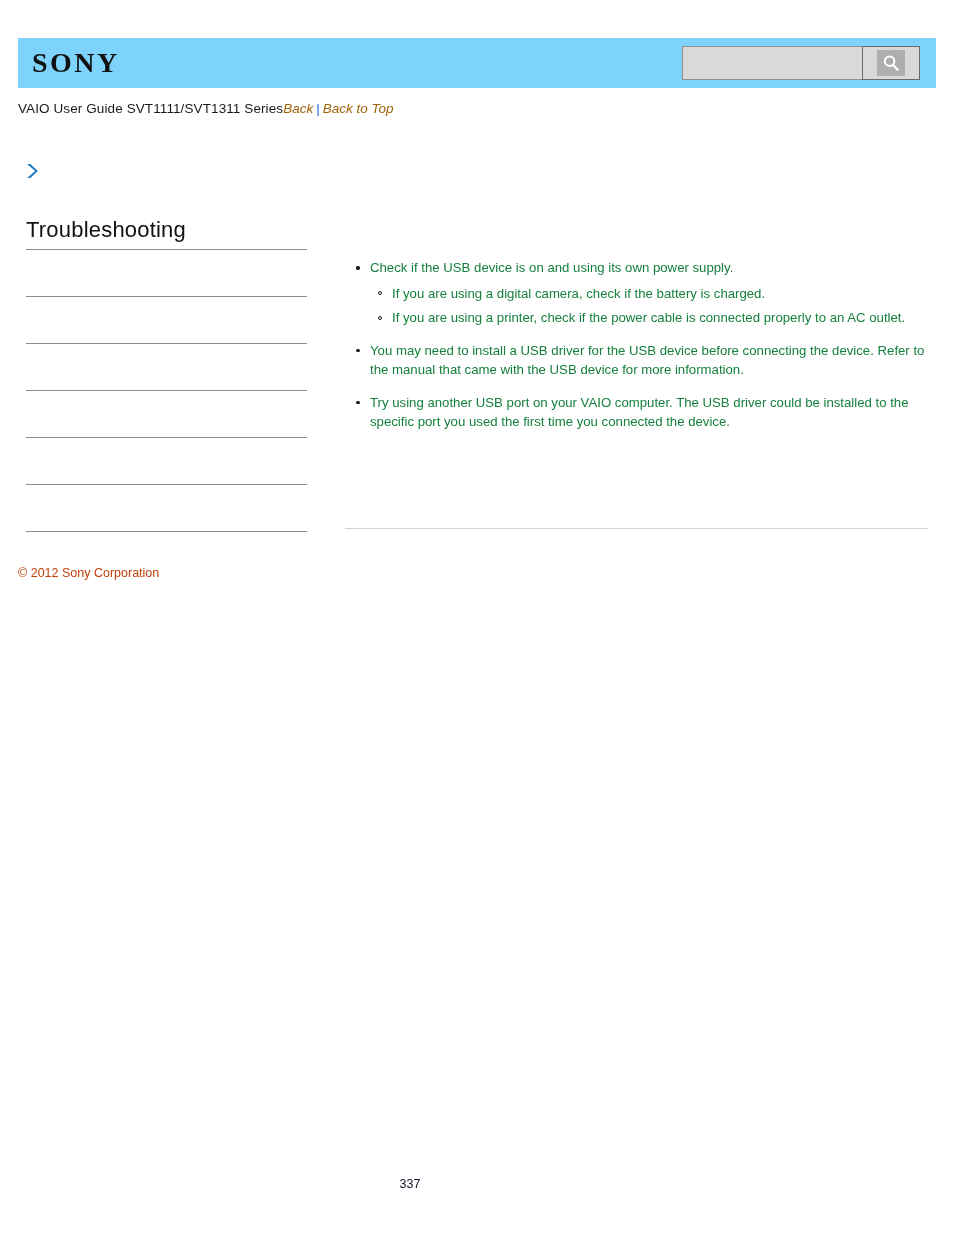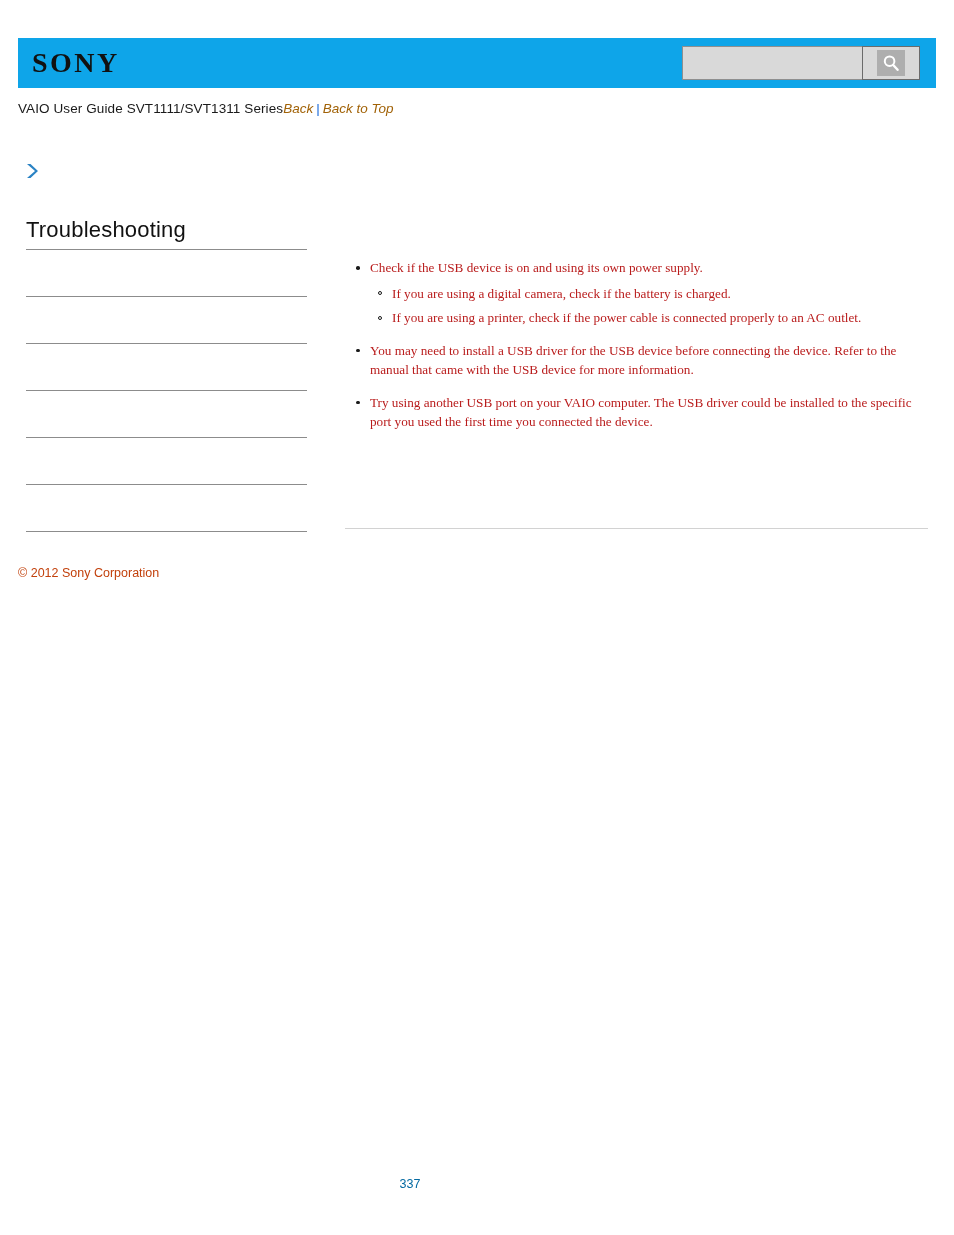--- a/index.html
+++ b/index.html
@@ -16,21 +16,21 @@
     -webkit-font-smoothing: antialiased;
   }
 
   
   .header-band {
     position: absolute;
     left: 18px;
     top: 38px;
     width: 918px;
     height: 50px;
-    background: #0ea5e9;
+    background: #7dd3fc;
     display: flex;
     align-items: center;
     justify-content: space-between;
   }
   .sony-logo {
     font-family: "Liberation Serif", serif;
     font-weight: bold;
     font-size: 28px;
     letter-spacing: 2.5px;
     color: #111111;
@@ -172,22 +172,21 @@
     list-style: none;
     margin: 0;
     padding: 0;
   }
   .content ul.bullets > li {
     position: relative;
     padding-left: 25px;
     margin-bottom: 13px;
     font-size: 13.2px;
     line-height: 19.5px;
-    color: #b91c1c;
-    font-family: Liberation Serif, serif;
+    color: #15803d;
   }
   .content ul.bullets > li::before {
     content: "";
     position: absolute;
     left: 11px;
     top: 8px;
     width: 3.5px;
     height: 3.5px;
     background: #1a1a1a;
     border-radius: 50%;
@@ -225,21 +224,21 @@
   }
 
   
   .page-number {
     position: absolute;
     left: 0;
     top: 1177px;
     width: 820px;
     text-align: center;
     font-size: 12.5px;
-    color: #0369a1;
+    color: #0f172a;
   }
 </style>
 </head>
 <body>
 
 <div class="header-band">
   <div class="sony-logo">SONY</div>
   <div class="search-group">
     <input class="search-input" type="text" value="" placeholder="" style="">
     <button class="search-button">

